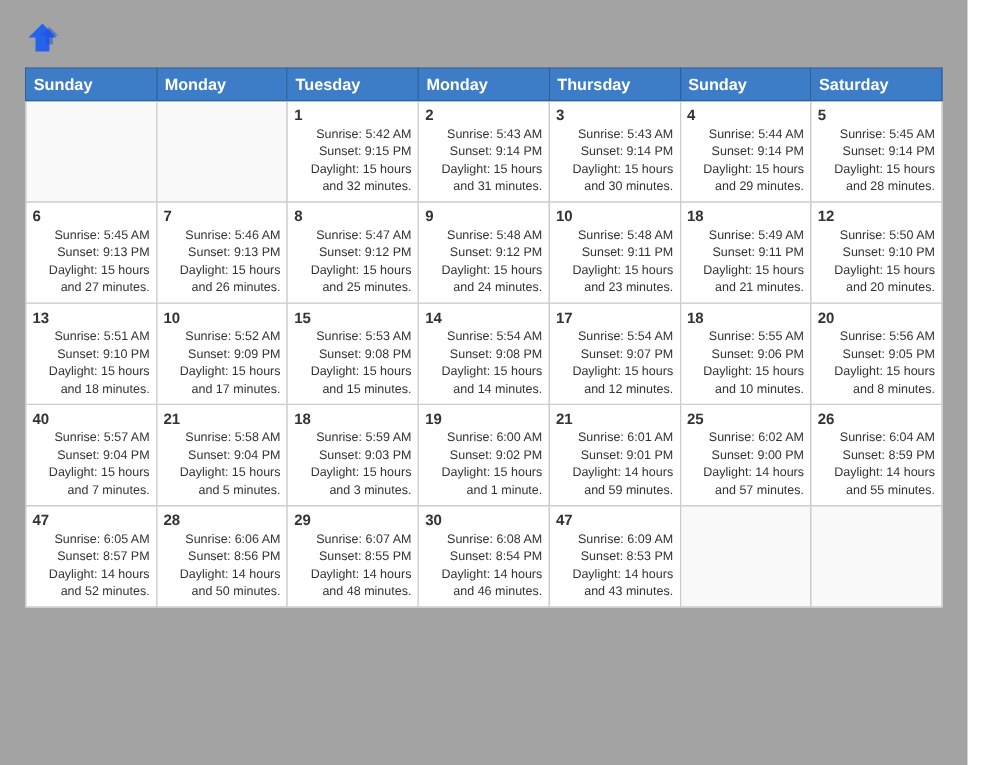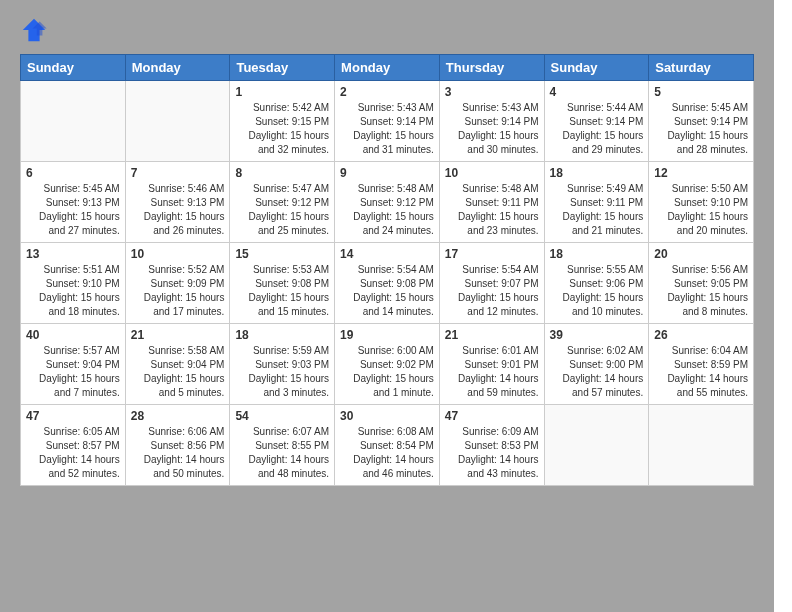--- a/index.html
+++ b/index.html
@@ -229,39 +229,39 @@
           </td>
           <td>
             <span class="day-num">19</span>
             <div class="day-info">Sunrise: 6:00 AM<br>Sunset: 9:02 PM<br>Daylight: 15 hours and 1 minute.</div>
           </td>
           <td>
             <span class="day-num">21</span>
             <div class="day-info">Sunrise: 6:01 AM<br>Sunset: 9:01 PM<br>Daylight: 14 hours and 59 minutes.</div>
           </td>
           <td>
-            <span class="day-num">39</span>
+            <span class="day-num">25</span>
             <div class="day-info">Sunrise: 6:02 AM<br>Sunset: 9:00 PM<br>Daylight: 14 hours and 57 minutes.</div>
           </td>
           <td>
             <span class="day-num">26</span>
             <div class="day-info">Sunrise: 6:04 AM<br>Sunset: 8:59 PM<br>Daylight: 14 hours and 55 minutes.</div>
           </td>
         </tr>
         <tr>
           <td>
             <span class="day-num">47</span>
             <div class="day-info">Sunrise: 6:05 AM<br>Sunset: 8:57 PM<br>Daylight: 14 hours and 52 minutes.</div>
           </td>
           <td>
             <span class="day-num">28</span>
             <div class="day-info">Sunrise: 6:06 AM<br>Sunset: 8:56 PM<br>Daylight: 14 hours and 50 minutes.</div>
           </td>
           <td>
-            <span class="day-num">54</span>
+            <span class="day-num">29</span>
             <div class="day-info">Sunrise: 6:07 AM<br>Sunset: 8:55 PM<br>Daylight: 14 hours and 48 minutes.</div>
           </td>
           <td>
             <span class="day-num">30</span>
             <div class="day-info">Sunrise: 6:08 AM<br>Sunset: 8:54 PM<br>Daylight: 14 hours and 46 minutes.</div>
           </td>
           <td>
             <span class="day-num">47</span>
             <div class="day-info">Sunrise: 6:09 AM<br>Sunset: 8:53 PM<br>Daylight: 14 hours and 43 minutes.</div>
           </td>

